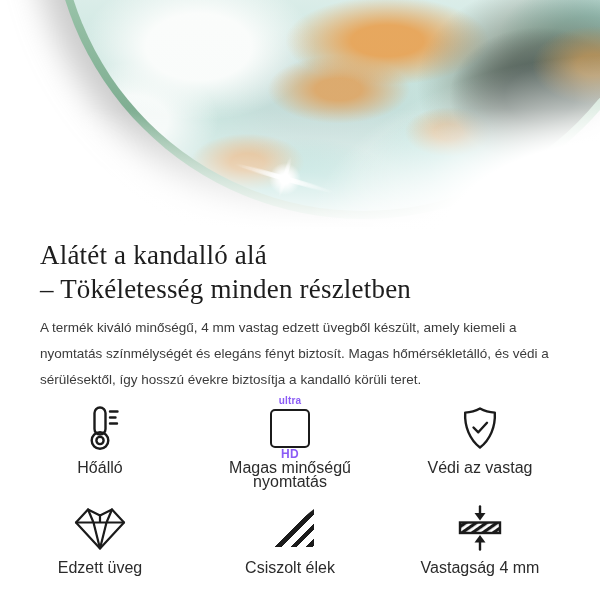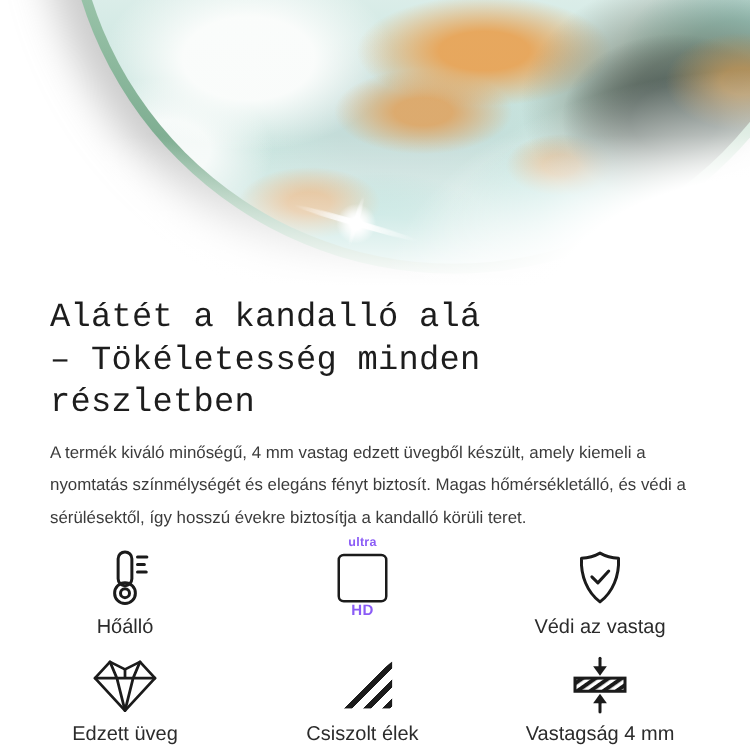--- a/index.html
+++ b/index.html
@@ -52,21 +52,21 @@
     background: linear-gradient(90deg, rgba(255,255,255,0), #fff 45% 55%, rgba(255,255,255,0));
     transform: rotate(-74deg); filter: blur(0.6px);
   }
   .sparkle .core {
     position: absolute; left: 36px; top: 19px; width: 32px; height: 32px;
     background: radial-gradient(circle, #fff 0 5px, rgba(255,255,255,0.7) 9px, rgba(255,255,255,0) 16px);
   }
 
   
   .title {
-    margin: 2px 40px 0; font-family: Liberation Mono, monospace; font-weight: 400;
+    margin: 2px 40px 0; font-family: Liberation Serif, serif; font-weight: 400;
     font-size: 27px; line-height: 34px; color: #1d1d1d; letter-spacing: 0.2px;
   }
   .description {
     margin: 9px 40px 12px; width: 516px;
     font-size: 13.5px; line-height: 26px; color: #3b3b3b;
   }
 
   
   .features {
     margin: 10px 0 0 5px; width: 570px;
@@ -128,20 +128,21 @@
     <div class="feature-label">Hőálló</div>
   </div>
 
   <div class="feature">
     <div class="icon-box">
       <div class="uhd-box">
         <span class="uhd-top">ultra</span>
         <span class="uhd-bottom">HD</span>
       </div>
     </div>
+    <div class="feature-label">Magas minőségű nyomtatás</div>
   </div>
 
   <div class="feature">
     <div class="icon-box">
       <svg width="44" height="46" viewBox="0 0 44 46">
         <path class="ink" d="M22 3.5 C26.5 6 31.5 7.3 36.8 7.6 C37.6 21.5 32.2 34.8 22 42.5 C11.8 34.8 6.4 21.5 7.2 7.6 C12.5 7.3 17.5 6 22 3.5 Z"></path>
         <path class="ink" d="M15.5 22.5 L20.3 27.3 L29 17.8"></path>
       </svg>
     </div>
     <div class="feature-label">Védi az vastag</div>

